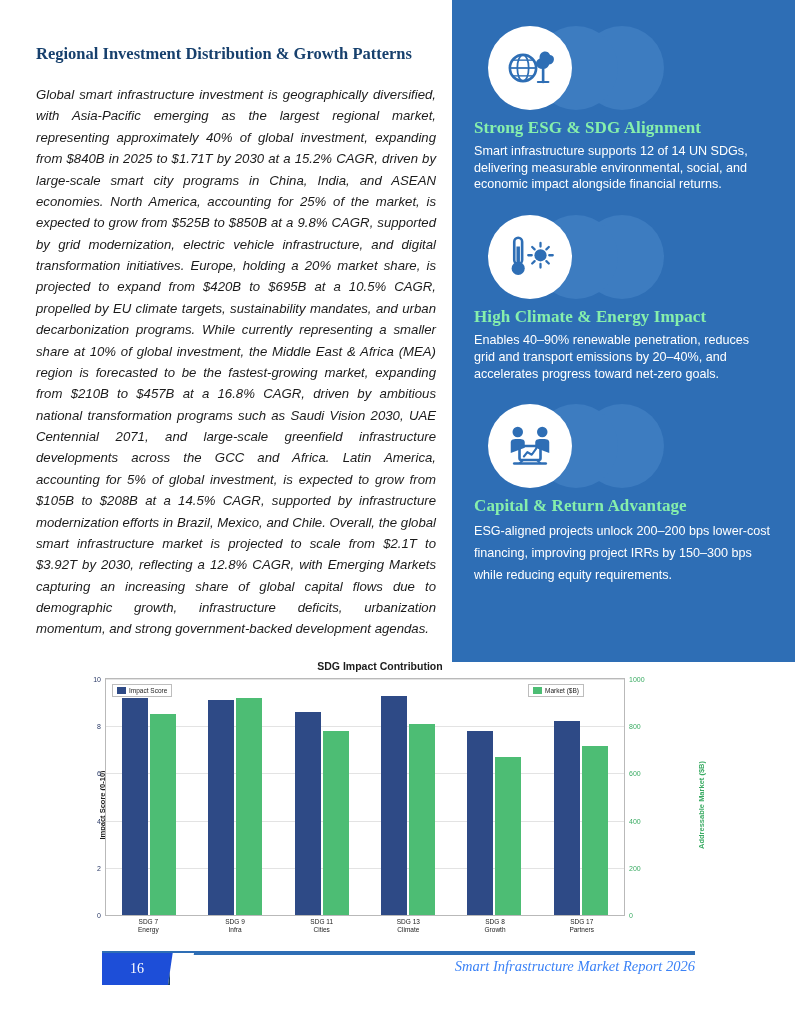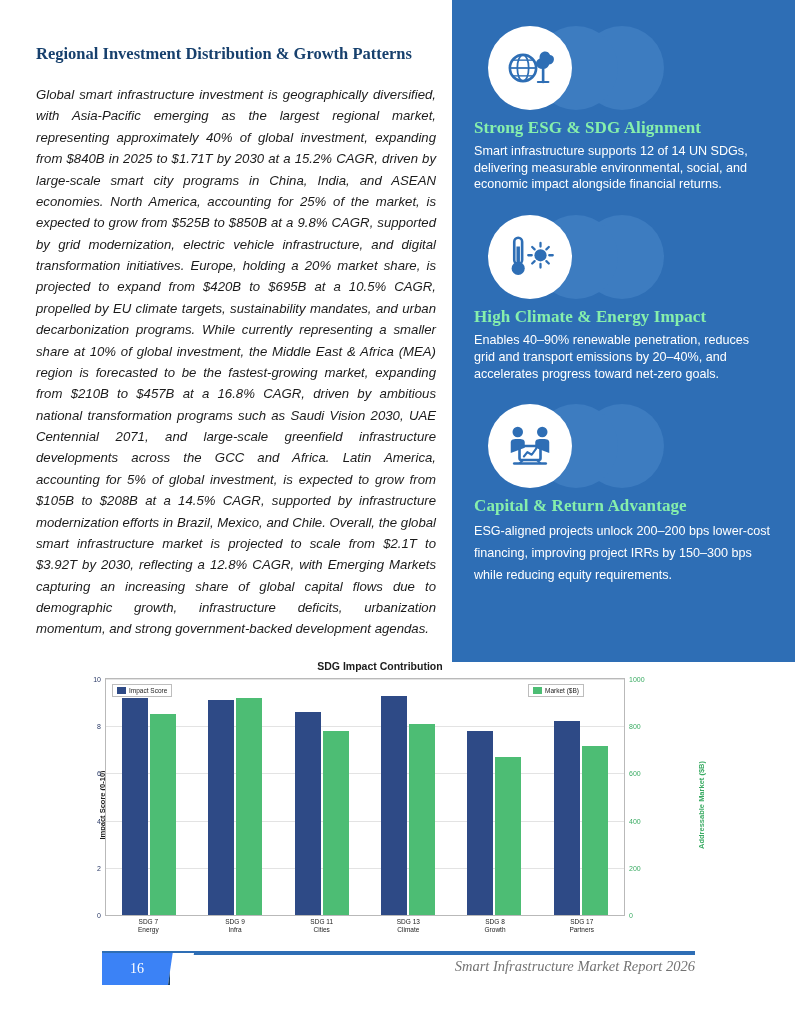--- a/index.html
+++ b/index.html
@@ -190,21 +190,21 @@
     width: 593px;
     height: 4px;
     background: #2e6eb5;
   }
   .page-tag {
     position: absolute;
     left: 102px;
     top: 953px;
     width: 88px;
     height: 32px;
-    background: #3b82f6;
+    background: #1d4ed8;
     color: #ffffff;
     font-family: "Liberation Serif", serif;
     font-size: 14px;
     display: flex;
     align-items: center;
     padding-left: 28px;
     clip-path: polygon(0 0, 100% 0, 78% 100%, 0 100%);
   }
   .page-tag-accent {
     position: absolute;
@@ -216,21 +216,21 @@
     border-left: 2px solid #17406d;
     clip-path: polygon(18% 0, 100% 0, 82% 100%, 0 100%);
   }
   .footer-text {
     position: absolute;
     right: 100px;
     top: 958px;
     font-family: "Liberation Serif", serif;
     font-size: 14.5px;
     font-style: italic;
-    color: #737373;
+    color: #3b82f6;
   }
 </style>
 </head>
 <body>
 
 <div class="left-col">
   <h1 class="section-title">Regional Investment Distribution &amp; Growth Patterns</h1>
   <p class="body-text">Global smart infrastructure investment is geographically diversified, with Asia-Pacific emerging as the largest regional market, representing approximately 40% of global investment, expanding from $840B in 2025 to $1.71T by 2030 at a 15.2% CAGR, driven by large-scale smart city programs in China, India, and ASEAN economies. North America, accounting for 25% of the market, is expected to grow from $525B to $850B at a 9.8% CAGR, supported by grid modernization, electric vehicle infrastructure, and digital transformation initiatives. Europe, holding a 20% market share, is projected to expand from $420B to $695B at a 10.5% CAGR, propelled by EU climate targets, sustainability mandates, and urban decarbonization programs. While currently representing a smaller share at 10% of global investment, the Middle East &amp; Africa (MEA) region is forecasted to be the fastest-growing market, expanding from $210B to $457B at a 16.8% CAGR, driven by ambitious national transformation programs such as Saudi Vision 2030, UAE Centennial 2071, and large-scale greenfield infrastructure developments across the GCC and Africa. Latin America, accounting for 5% of global investment, is expected to grow from $105B to $208B at a 14.5% CAGR, supported by infrastructure modernization efforts in Brazil, Mexico, and Chile. Overall, the global smart infrastructure market is projected to scale from $2.1T to $3.92T by 2030, reflecting a 12.8% CAGR, with Emerging Markets capturing an increasing share of global capital flows due to demographic growth, infrastructure deficits, urbanization momentum, and strong government-backed development agendas.</p>
 </div>
 

